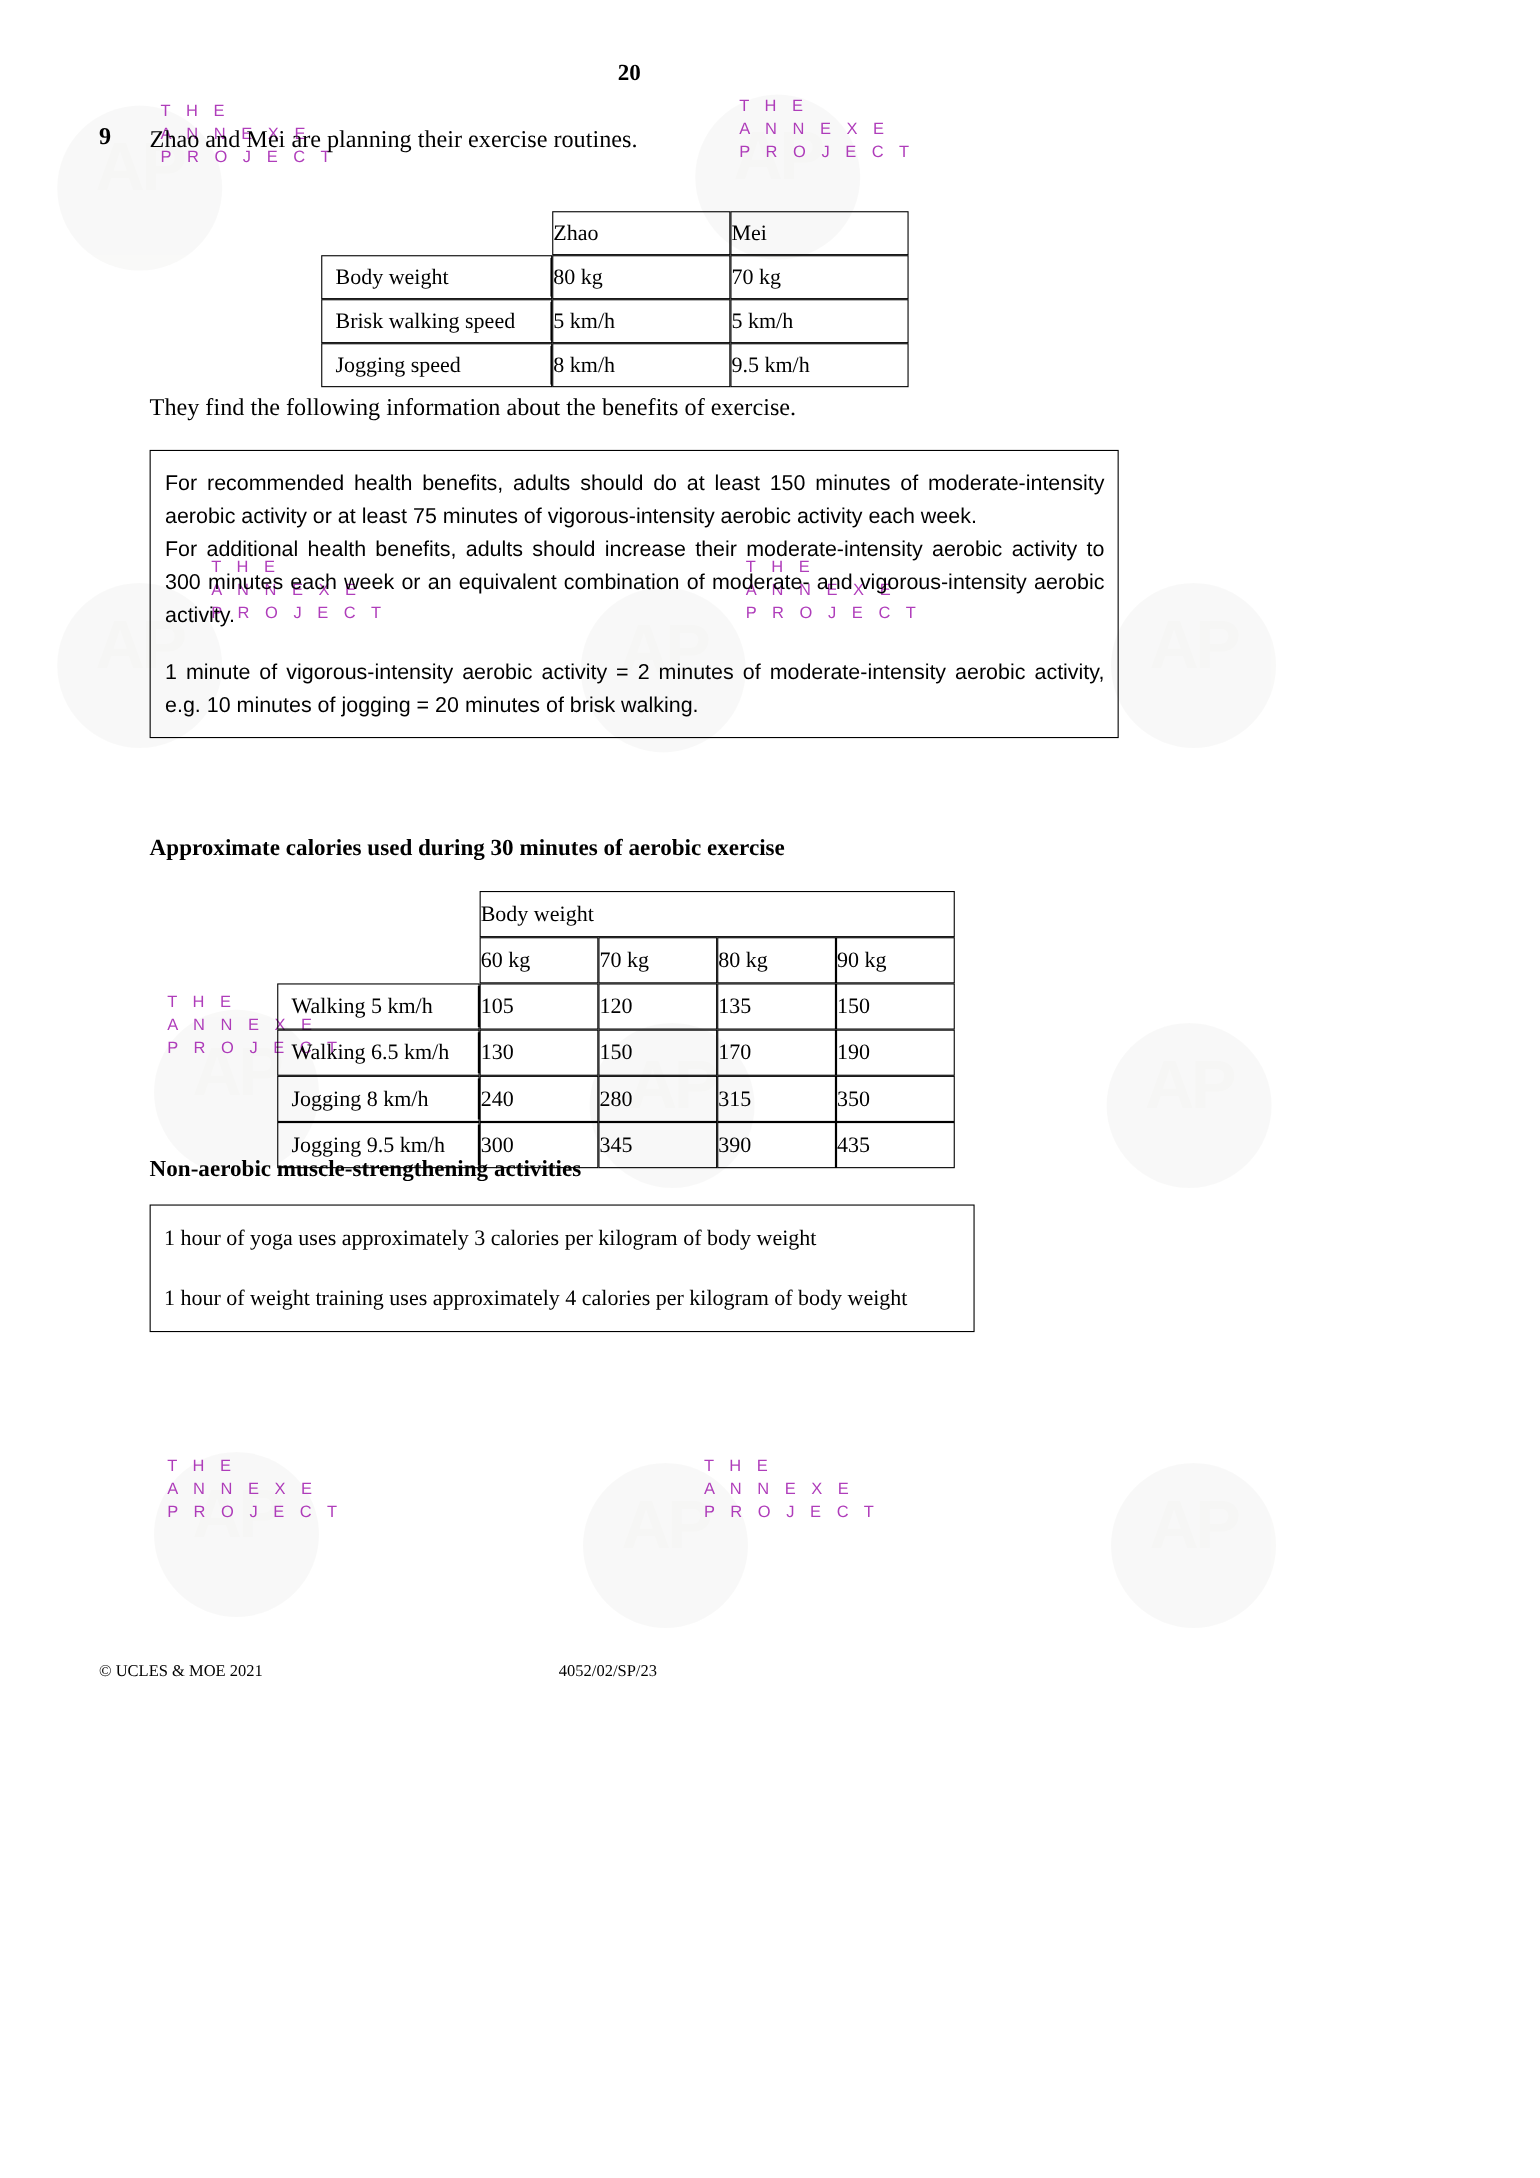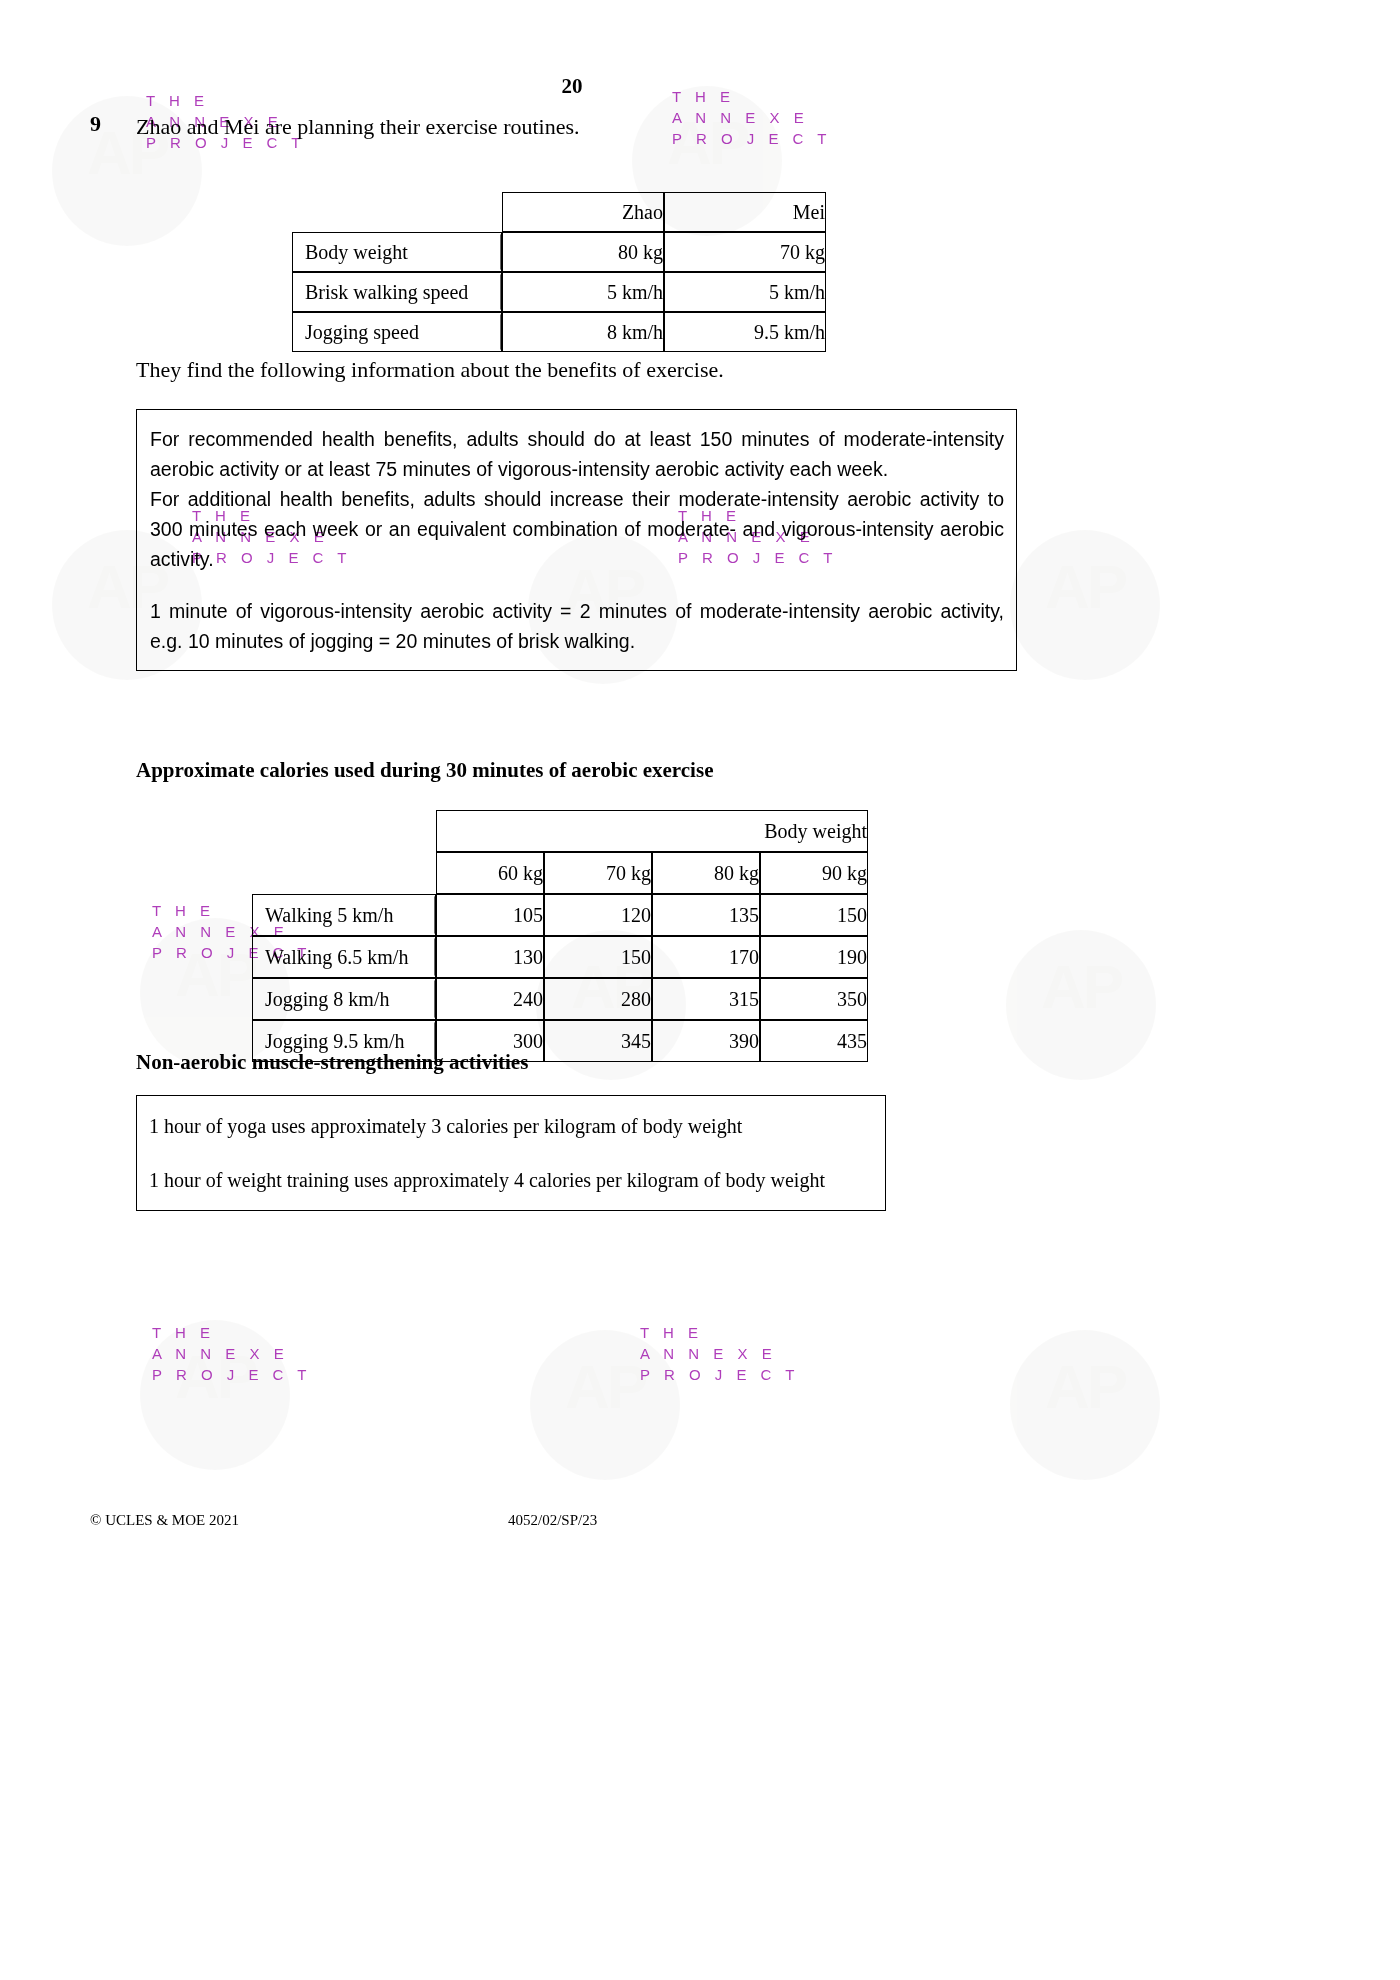--- a/index.html
+++ b/index.html
@@ -58,21 +58,21 @@
     letter-spacing: 5px;
     color: #a21caf;
     opacity: 0.85;
     white-space: pre;
     pointer-events: none;
   }
 
   
   .page-number {
     position: absolute;
-    top: 74px;
+    top: 54px;
     left: 0;
     width: 1144px;
     text-align: center;
     font-size: 21px;
     font-weight: bold;
     z-index: 2;
   }
 
   
   .q-num {
@@ -108,21 +108,21 @@
     padding: 0;
     font-weight: normal;
     background: transparent;
   }
   .tbl .blank {
     border: none;
   }
   .cell {
     display: block;
     padding: 6px 0;
-    text-align: right;
+    text-align: left;
     line-height: 26px;
   }
   .cell-left {
     display: block;
     padding: 6px 0 6px 12px;
     text-align: left;
     line-height: 26px;
   }
   
   .dbl-left { border-left: 1.6px solid #000; box-shadow: -4px 0 0 -2.4px #000; }

